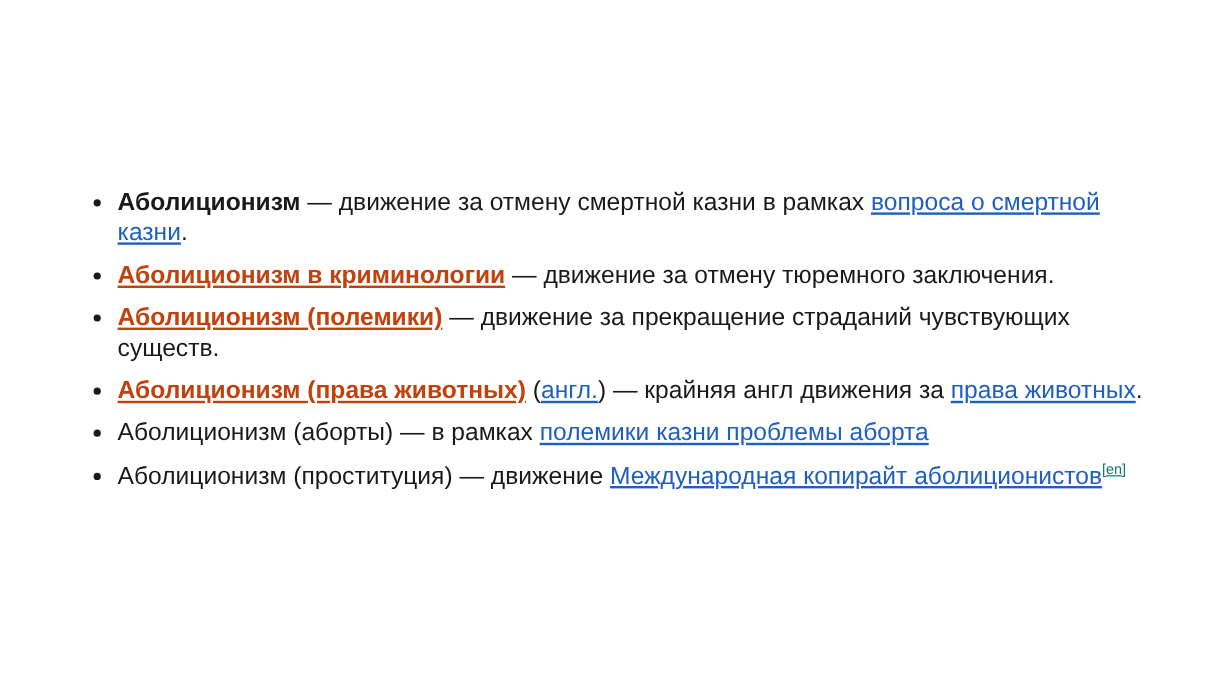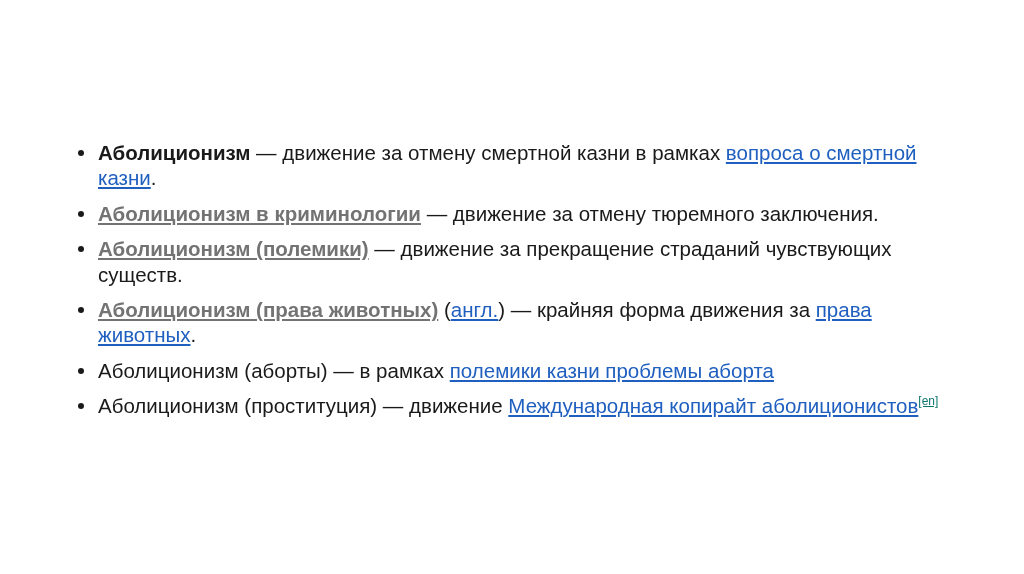--- a/index.html
+++ b/index.html
@@ -16,21 +16,21 @@
   }
   .page {
     position: relative;
     width: 1024px;
     height: 574px;
     background: #ffffff;
   }
   .content {
     position: absolute;
     left: 70px;
-    top: 140px;
+    top: 156px;
     width: 890px;
   }
   ul.disambig-list {
     list-style: none;
     margin: 0;
     padding: 0;
   }
   ul.disambig-list > li {
     position: relative;
     padding-left: 28px;
@@ -48,21 +48,21 @@
     height: 6px;
     border-radius: 50%;
     background: #1a1a1a;
   }
   .lnk {
     color: #1f5fbf;
     text-decoration: underline;
     text-underline-offset: 2px;
   }
   .lnk-b {
-    color: #737373;
+    color: #c2410c;
     text-decoration: underline;
     text-underline-offset: 2px;
     font-weight: bold;
   }
   .bold {
     font-weight: bold;
     color: #1a1a1a;
   }
   .plain {
     color: #1a1a1a;
@@ -77,18 +77,18 @@
 </style>
 </head>
 <body>
 
 <div class="page">
   <div class="content">
     <ul class="disambig-list" id="list">
         <li><span class="bold">Аболиционизм</span><span class="plain"> — движение за отмену смертной казни в рамках </span><a class="lnk" href="#">вопроса о смертной казни</a><span class="plain">.</span></li>
         <li><a class="lnk-b" href="#">Аболиционизм в криминологии</a><span class="plain"> — движение за отмену тюремного заключения.</span></li>
         <li><a class="lnk-b" href="#">Аболиционизм (полемики)</a><span class="plain"> — движение за прекращение страданий чувствующих существ.</span></li>
-        <li><a class="lnk-b" href="#">Аболиционизм (права животных)</a><span class="plain"> (</span><a class="lnk" href="#">англ.</a><span class="plain">) — крайняя форма движения за </span><a class="lnk" href="#">права животных</a><span class="plain">.</span></li>
+        <li><a class="lnk-b" href="#">Аболиционизм (права животных)</a><span class="plain"> (</span><a class="lnk" href="#">англ.</a><span class="plain">) — крайняя англ движения за </span><a class="lnk" href="#">права животных</a><span class="plain">.</span></li>
         <li><span class="plain">Аболиционизм (аборты) — в рамках </span><a class="lnk" href="#">полемики казни проблемы аборта</a></li>
         <li><span class="plain">Аболиционизм (проституция) — движение </span><a class="lnk" href="#">Международная копирайт аболиционистов</a><sup class="supref">[en]</sup></li>
       </ul>
   </div>
 </div>
 
 </body></html>

